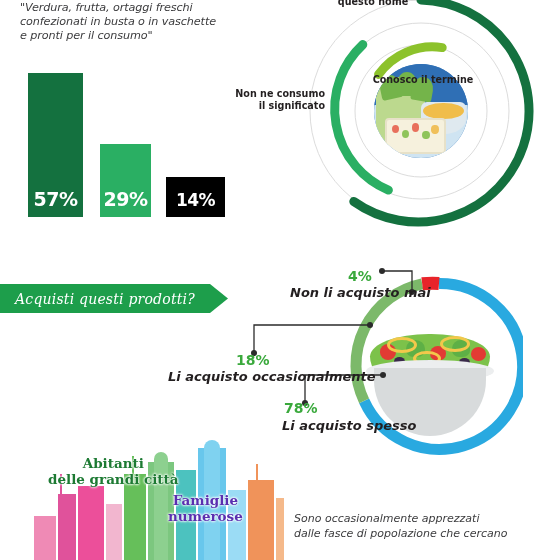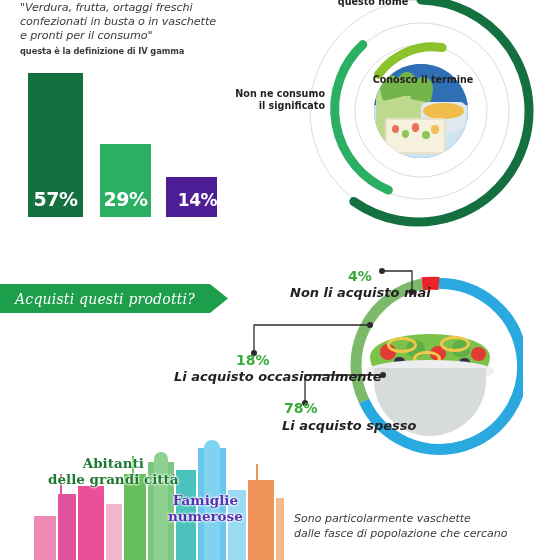--- a/index.html
+++ b/index.html
@@ -59,21 +59,21 @@
   .bar-value {
     color: #ffffff;
     font-family: "DejaVu Sans", sans-serif;
     font-weight: bold;
     font-size: 19px;
     padding-bottom: 7px;
     letter-spacing: -0.5px;
   }
   #bar-0 { left: 0px;   width: 55px;  height: 144px; background: #14713f; }
   #bar-1 { left: 72px;  width: 51px;  height: 73px;  background: #2aaf63; }
-  #bar-2 { left: 138px; width: 51px;  height: 40px;  background: #4c1d95; justify-content: flex-end; }
+  #bar-2 { left: 138px; width: 59px;  height: 40px;  background: #000000; }
   #bar-2 .bar-value { font-size: 17px; }
 
   
   #donut {
     position: absolute;
     left: 296px;
     top: -14px;
     width: 250px;
     height: 250px;
   }
@@ -204,21 +204,21 @@
     font-family: "DejaVu Sans", sans-serif;
     font-weight: bold;
     font-size: 13px;
     color: #231f20;
     white-space: nowrap;
     font-style: italic;
   }
   #num-4  { left: 348px; top: 268px; }
   #txt-4  { left: 290px; top: 285px; }
   #num-18 { left: 236px; top: 352px; }
-  #txt-18 { left: 174px; top: 369px; text-align: right; }
+  #txt-18 { left: 168px; top: 369px; text-align: right; }
   #num-78 { left: 284px; top: 400px; }
   #txt-78 { left: 239px; top: 418px; padding-left: 43px; }
 
   #callout-lines { position: absolute; left: 0; top: 255px; }
 
   
   #city { position: absolute; left: 34px; top: 440px; width: 250px; height: 120px; }
   .bld { position: absolute; bottom: 0; }
 
   #city-label-1 {
@@ -250,21 +250,20 @@
 </style>
 </head>
 <body>
 
 <div id="quote-block">
   <div id="quote-line">
     <div>"Verdura, frutta, ortaggi freschi</div>
     <div>confezionati in busta o in vaschette</div>
     <div>e pronti per il consumo"</div>
   </div>
-  <div id="quote-caption">questa è la definizione di IV gamma</div>
 </div>
 
 <div id="bar-chart">
   <div class="bar-col" id="bar-0">
     <span class="bar-value">57%</span>
   </div>
   <div class="bar-col" id="bar-1">
     <span class="bar-value">29%</span>
   </div>
   <div class="bar-col" id="bar-2">
@@ -392,15 +391,15 @@
 <div id="city-label-1">
   <div>Abitanti</div>
   <div>delle grandi città</div>
 </div>
 <div id="city-label-2">
   <div>Famiglie</div>
   <div>numerose</div>
 </div>
 
 <div id="closing-text">
-  <div>Sono particolarmente vaschette</div>
+  <div>Sono occasionalmente apprezzati</div>
   <div>dalle fasce di popolazione che cercano</div>
 </div>
 
 </body></html>

